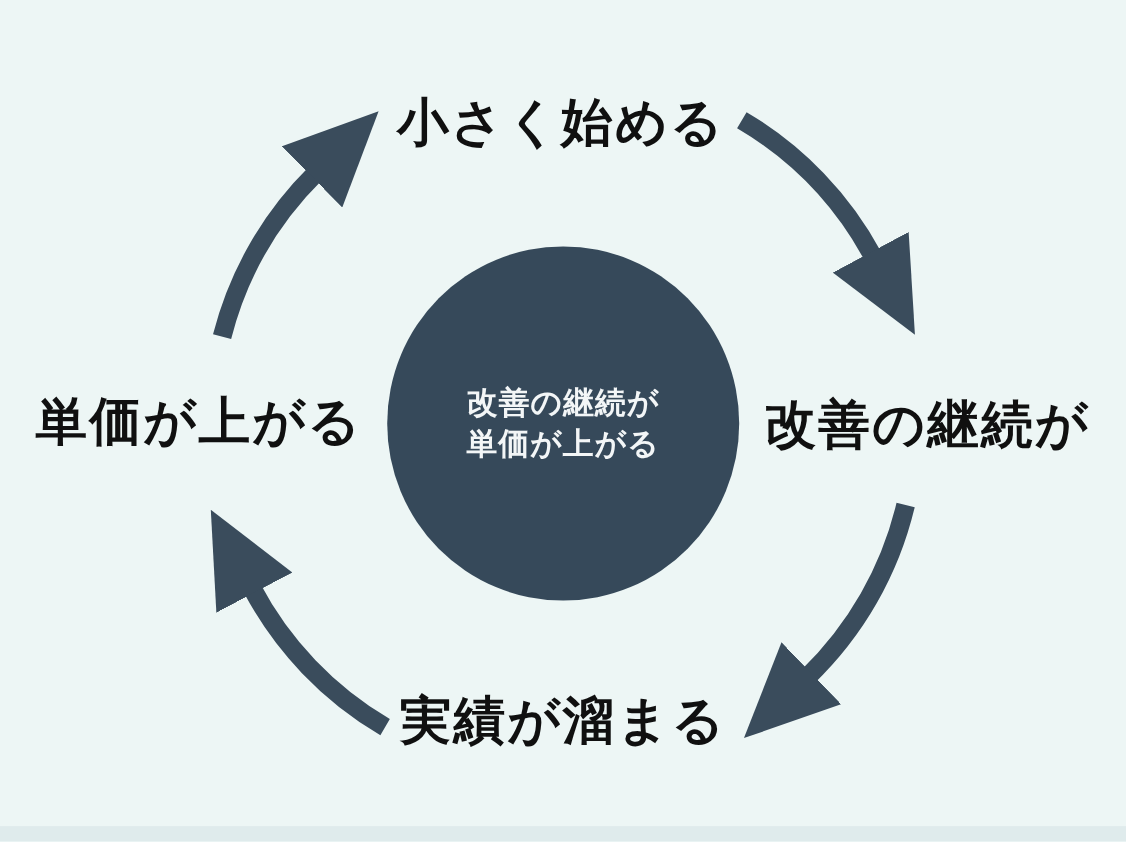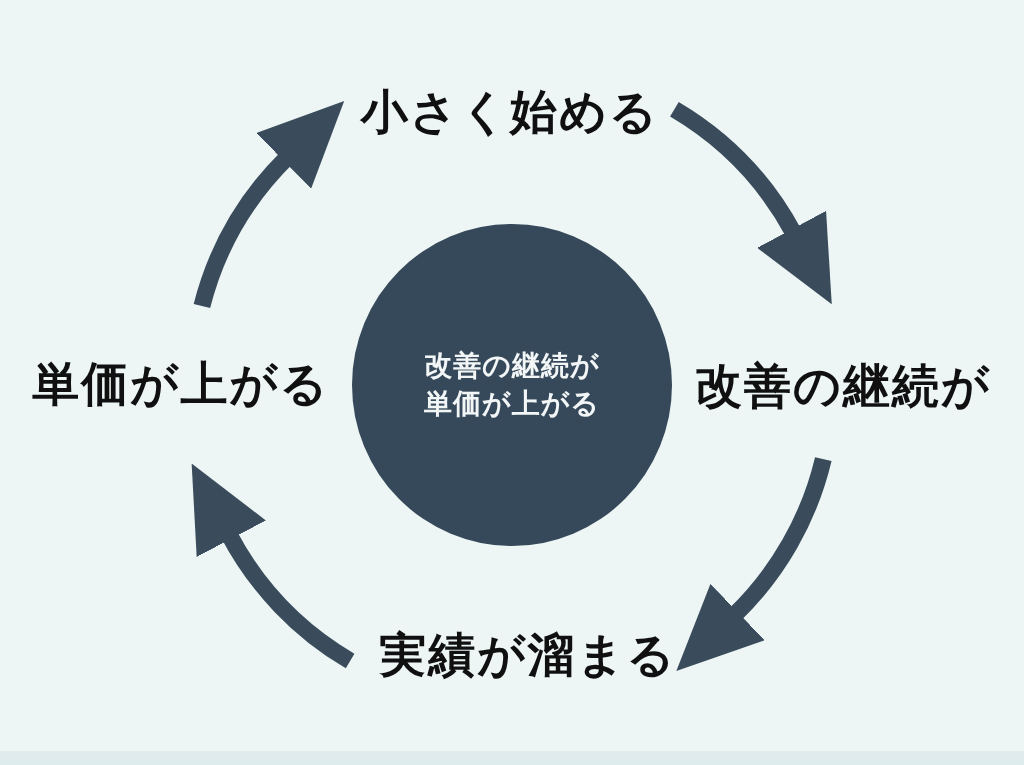--- a/index.html
+++ b/index.html
@@ -61,21 +61,21 @@
     position: absolute;
     transform: translate(-50%, -50%);
     color: var(--step-text);
     font-size: 47px;
     font-weight: 800;
     letter-spacing: 2px;
     white-space: nowrap;
   }
   .step-top    { left: 510px; top: 112px; }
   .step-right  { left: 843px; top: 386px; }
-  .step-bottom { left: 528px; top: 655px; }
+  .step-bottom { left: 512px; top: 655px; }
   .step-left   { left: 181px; top: 384px; }
   .bottom-edge {
     position: absolute;
     left: 0; right: 0; bottom: 0;
     height: 14px;
     background: rgba(160, 190, 200, 0.18);
   }
 </style>
 </head>
 <body>

